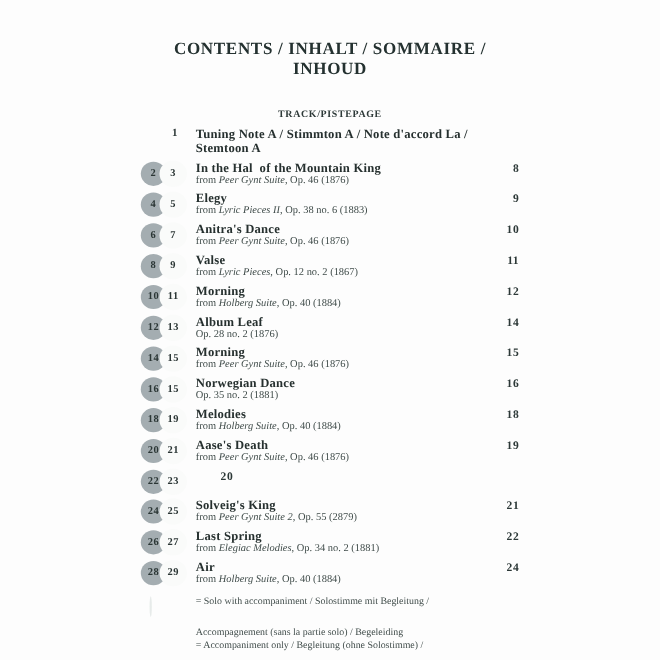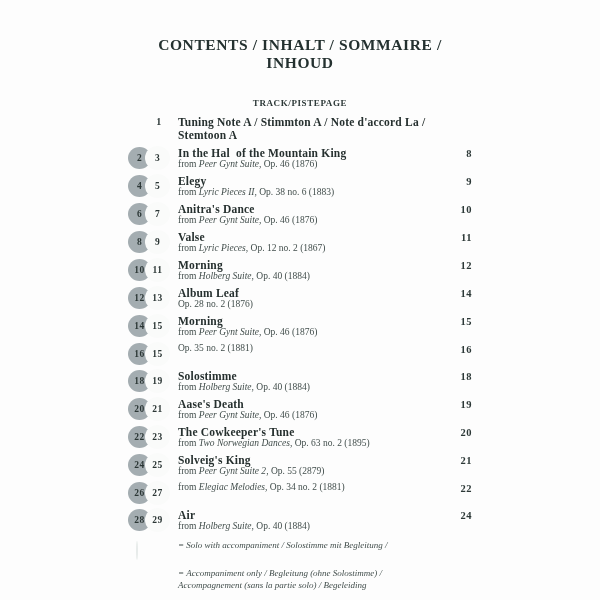--- a/index.html
+++ b/index.html
@@ -50,21 +50,21 @@
     font-size:10px;font-weight:bold;letter-spacing:0.5px;
   }
   .title{
     font-size:11.5px;font-weight:bold;line-height:12px;letter-spacing:0.2px;
     white-space:pre-wrap;color:#26302f;
   }
   .sub{font-size:9.5px;line-height:11px;color:var(--ink-soft);}
   .sub i{font-style:italic;}
   .tuning .title{line-height:13px;}
   .legend{margin-top:8px;}
-  .legend-row{display:flex;align-items:flex-start;margin-bottom:8px;font-style:italic;}
+  .legend-row{display:flex;align-items:flex-start;margin-bottom:8px;}
   .legend-circle-col{flex:0 0 50px;padding-left:8px;padding-top:2px;}
   .legend-circle{width:23px;height:22px;border-radius:50%;}
   .legend-circle.white{background:var(--white-circle);border:1px solid #e7ebea;}
   .legend-circle.gray{background:var(--gray-circle);}
   .legend-text{font-size:9px;line-height:11.5px;color:var(--ink-soft);}
 </style>
 </head>
 <body>
 
 <div class="page">
@@ -218,38 +218,39 @@
         <div class="pair">
           <span class="circle gray">
               <span>16</span>
             </span>
           <span class="circle white">
               <span>15</span>
             </span>
         </div>
       </div>
       <div class="text-col">
+        <div class="title">Norwegian Dance</div>
         <div class="sub"><span></span><i></i><span>Op. 35 no. 2 (1881)</span></div>
       </div>
       <div class="page-col">16</div>
     </div>
 
     <div class="row">
       <div class="pair-col">
         <div class="pair">
           <span class="circle gray">
               <span>18</span>
             </span>
           <span class="circle white">
               <span>19</span>
             </span>
         </div>
       </div>
       <div class="text-col">
-        <div class="title">Solostimme</div>
+        <div class="title">Melodies</div>
         <div class="sub"><span>from </span><i>Holberg Suite</i><span>, Op. 40 (1884)</span></div>
       </div>
       <div class="page-col">18</div>
     </div>
 
     <div class="row">
       <div class="pair-col">
         <div class="pair">
           <span class="circle gray">
               <span>20</span>
@@ -270,24 +271,20 @@
       <div class="pair-col">
         <div class="pair">
           <span class="circle gray">
               <span>22</span>
             </span>
           <span class="circle white">
               <span>23</span>
             </span>
         </div>
       </div>
-      <div class="text-col">
-        <div class="title">The Cowkeeper's Tune</div>
-        <div class="sub"><span>from </span><i>Two Norwegian Dances</i><span>, Op. 63 no. 2 (1895)</span></div>
-      </div>
       <div class="page-col">20</div>
     </div>
 
     <div class="row">
       <div class="pair-col">
         <div class="pair">
           <span class="circle gray">
               <span>24</span>
             </span>
           <span class="circle white">
@@ -307,20 +304,21 @@
         <div class="pair">
           <span class="circle gray">
               <span>26</span>
             </span>
           <span class="circle white">
               <span>27</span>
             </span>
         </div>
       </div>
       <div class="text-col">
+        <div class="title">Last Spring</div>
         <div class="sub"><span>from </span><i>Elegiac Melodies</i><span>, Op. 34 no. 2 (1881)</span></div>
       </div>
       <div class="page-col">22</div>
     </div>
 
     <div class="row">
       <div class="pair-col">
         <div class="pair">
           <span class="circle gray">
               <span>28</span>
@@ -345,19 +343,19 @@
       </div>
       <div class="legend-text">
         <div>= Solo with accompaniment / Solostimme mit Begleitung /</div>
       </div>
     </div>
     <div class="legend-row">
       <div class="legend-circle-col">
         <span class="legend-circle gray"></span>
       </div>
       <div class="legend-text">
+        <div>Accompagnement (sans la partie solo) / Begeleiding</div>
         <div>= Accompaniment only / Begleitung (ohne Solostimme) /</div>
-        <div>Accompagnement (sans la partie solo) / Begeleiding</div>
       </div>
     </div>
   </div>
 
 </div>
 
 </body></html>

